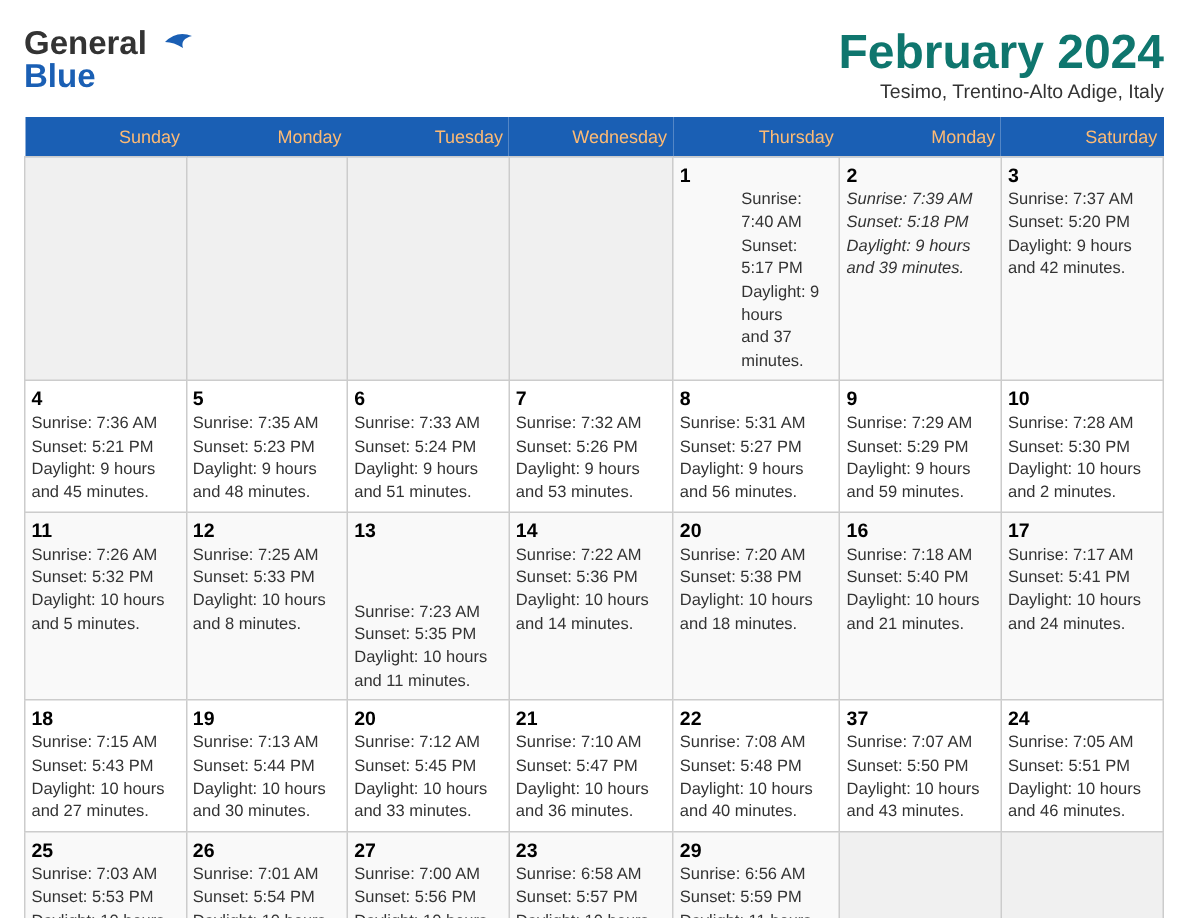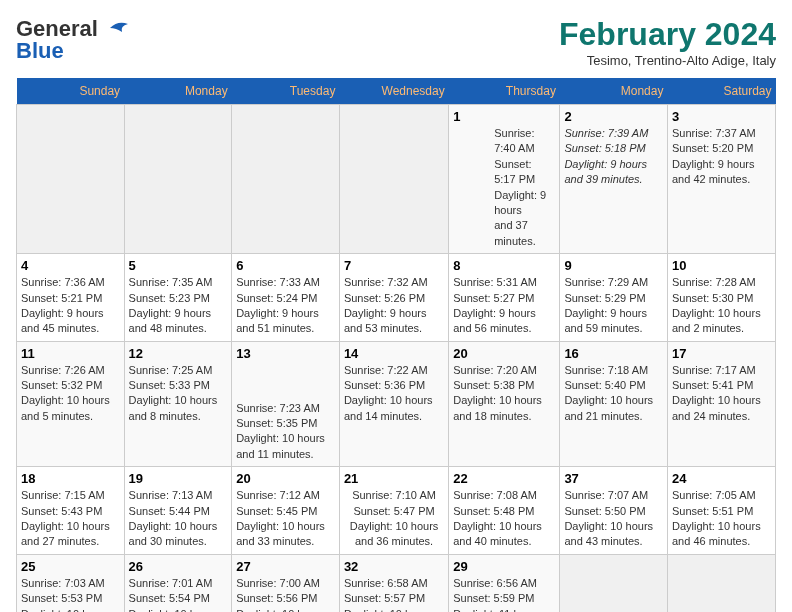--- a/index.html
+++ b/index.html
@@ -252,21 +252,21 @@
         </td>
         <td>
           <span class="day-num">20</span>
           <div class="day-info" style="white-space: pre-line;">Sunrise: 7:12 AM
 Sunset: 5:45 PM
 Daylight: 10 hours
 and 33 minutes.</div>
         </td>
         <td>
           <span class="day-num">21</span>
-          <div class="day-info" style="white-space: pre-line; text-align: center;">Sunrise: 7:10 AM
+          <div class="day-info" style="white-space: pre-line;">Sunrise: 7:10 AM
 Sunset: 5:47 PM
 Daylight: 10 hours
 and 36 minutes.</div>
         </td>
         <td>
           <span class="day-num">22</span>
           <div class="day-info" style="white-space: pre-line;">Sunrise: 7:08 AM
 Sunset: 5:48 PM
 Daylight: 10 hours
 and 40 minutes.</div>
@@ -302,21 +302,21 @@
 and 53 minutes.</div>
         </td>
         <td>
           <span class="day-num">27</span>
           <div class="day-info" style="white-space: pre-line;">Sunrise: 7:00 AM
 Sunset: 5:56 PM
 Daylight: 10 hours
 and 56 minutes.</div>
         </td>
         <td>
-          <span class="day-num">32</span>
+          <span class="day-num">23</span>
           <div class="day-info" style="white-space: pre-line;">Sunrise: 6:58 AM
 Sunset: 5:57 PM
 Daylight: 10 hours
 and 59 minutes.</div>
         </td>
         <td>
           <span class="day-num">29</span>
           <div class="day-info" style="white-space: pre-line;">Sunrise: 6:56 AM
 Sunset: 5:59 PM
 Daylight: 11 hours

